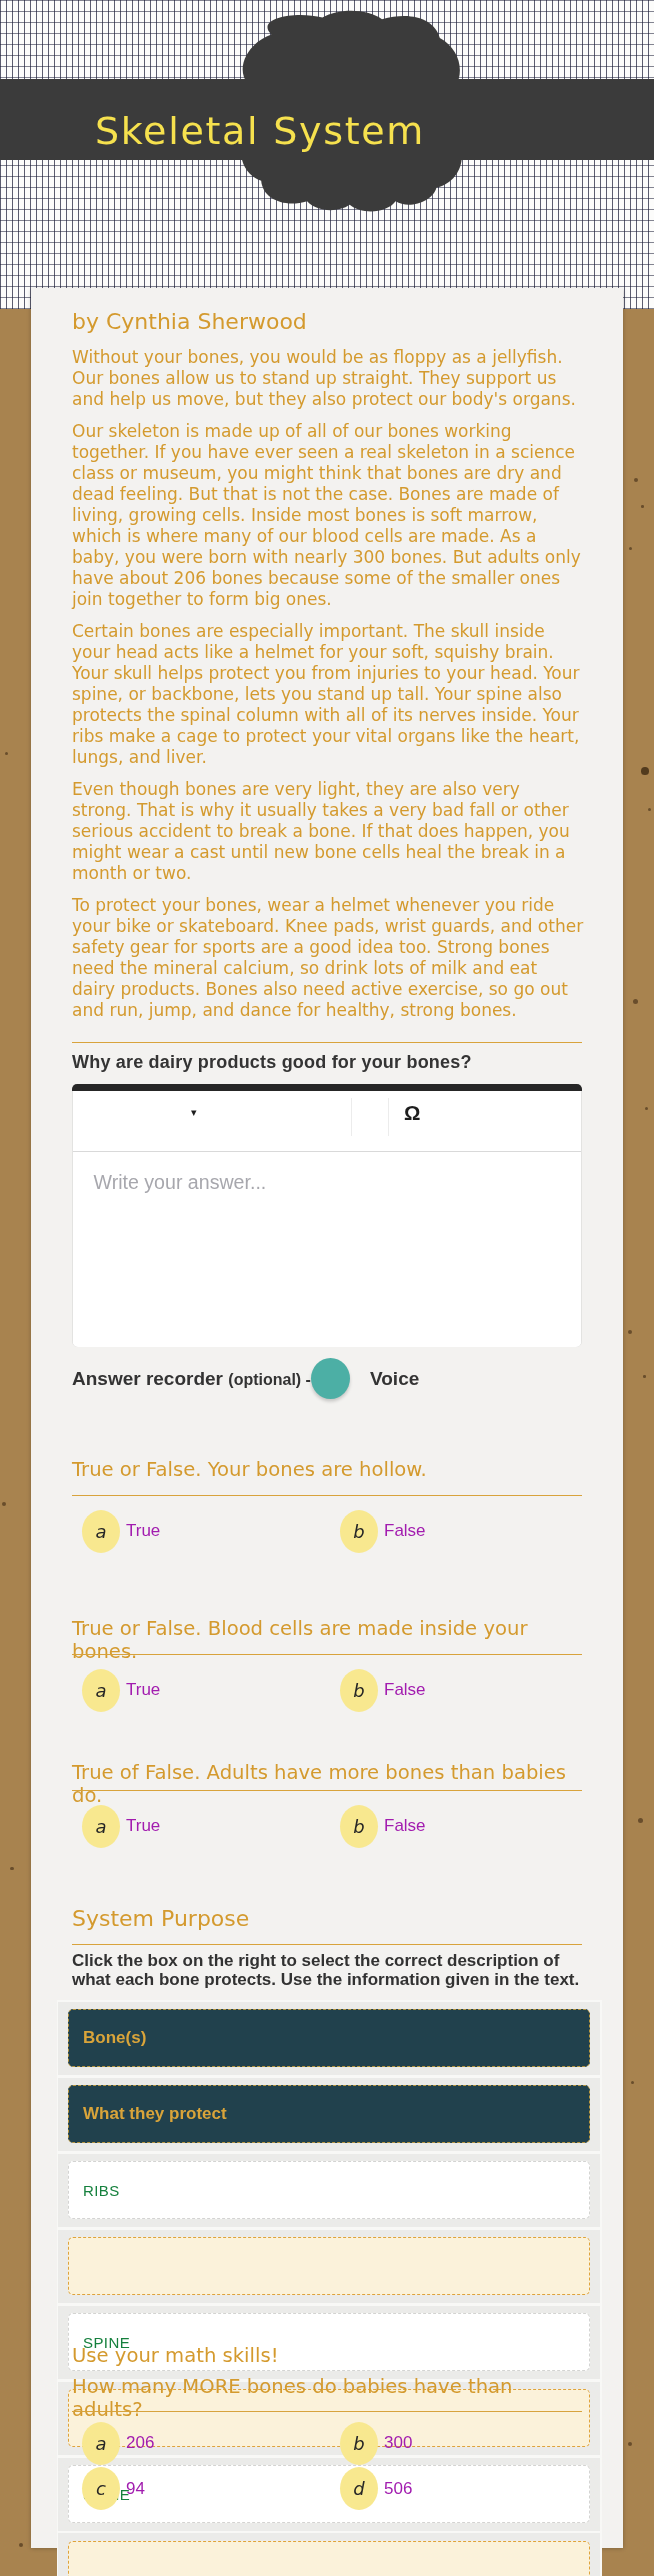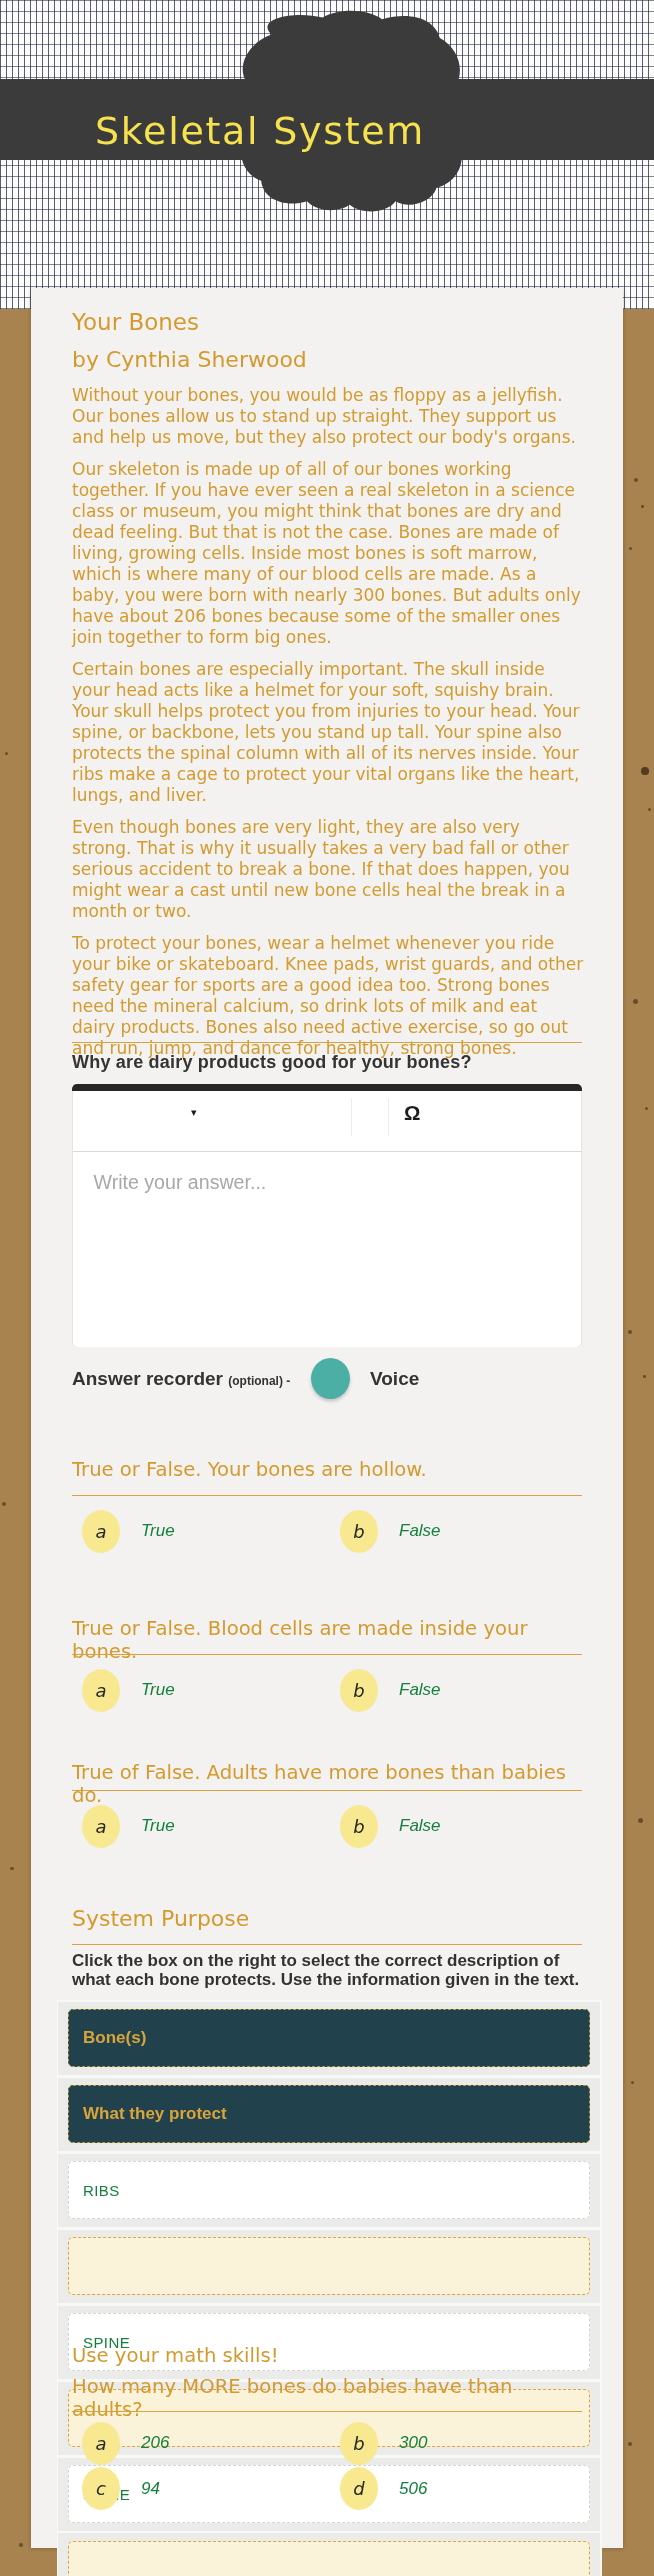--- a/index.html
+++ b/index.html
@@ -42,31 +42,31 @@
   .toolbar{position:absolute;left:0;top:6px;width:100%;height:60px;background:#fff;border-bottom:0.9px solid #d9d9d9;}
   .tb-caret{position:absolute;left:118px;top:15.3px;font-size:11px;color:#1d1d1d;cursor:pointer;}
   .tb-sep{position:absolute;top:6.8px;width:0.9px;height:38px;background:#ececec;}
   .tb-sep.s1{left:278px;} .tb-sep.s2{left:315px;}
   .tb-omega{position:absolute;left:331px;top:10.2px;font-size:20.5px;color:#1d1d1d;font-weight:600;cursor:pointer;}
   .editor-body{position:absolute;left:0;top:67px;width:100%;height:195px;border-radius:0 0 5.1px 5.1px;background:#fff;}
   .placeholder{position:absolute;left:20.5px;top:19px;font-size:19.6px;color:#a7a7ad;}
   
   .recorder{position:absolute;left:41px;top:1070px;width:512px;height:43px;}
   .rec-label{position:absolute;left:0;top:10.2px;font-size:19px;font-weight:700;color:#333;}
-  .rec-optional{font-size:12px;}
+  .rec-optional{font-size:16px;}
   .rec-circle{position:absolute;left:239px;top:0;width:39px;height:41px;border-radius:50%;
     background:#4cafa5;box-shadow:0 2.6px 3.4px rgba(0,0,0,.18);cursor:pointer;}
   .rec-voice{position:absolute;left:298px;top:10.2px;font-size:19px;font-weight:700;color:#333;}
   
   .q-head{position:absolute;left:41px;width:512px;font-size:19.6px;font-weight:400;}
   .opts{position:absolute;left:51px;width:503px;display:grid;grid-template-columns:258px 1fr;row-gap:1.7px;}
   .opt{display:flex;align-items:center;height:44px;cursor:pointer;}
   .badge{width:38px;height:43px;border-radius:50%;background:#f8e88f;display:flex;align-items:center;justify-content:center;
     font-family:"DejaVu Sans", sans-serif;font-style:italic;font-size:18px;color:#262626;flex:0 0 auto;}
-  .opt-label{margin-left:21px;font-size:17px;color:#15803d;font-style:italic;}
+  .opt-label{margin-left:6px;font-size:17px;color:#a21caf;}
   
   .instr{position:absolute;left:41px;width:508px;font-size:17px;line-height:19px;font-weight:700;color:#323232;}
   .mtable{position:absolute;left:25.6px;top:1712px;width:542px;display:grid;grid-template-columns:1fr;gap:2.6px;background:#f8f8f6;padding:1.7px;}
   .zone{background:#ebebe9;padding:7.7px 10.2px;}
   .cellbox{height:58px;box-sizing:border-box;border-radius:5.1px;display:flex;align-items:center;padding-left:13.6px;}
   .cell-head{background:#21414d;border:1.7px dashed #b8963f;color:#d9a43a;font-size:17px;font-weight:700;}
   .cell-bone{background:#ffffff;border:1.7px dashed #d4d4d2;color:#15803d;font-size:15px;letter-spacing:0.4px;}
   .cell-drop{background:#fbf2da;border:1.7px dashed #dfa33b;cursor:pointer;}
   
   .math-title{position:absolute;left:41px;width:512px;font-size:19.6px;}
@@ -97,21 +97,20 @@
   <svg class="splat" width="278" height="211" viewBox="0 0 326 248">
     <path fill="#3b3b3b" d="M80 30 C60 10 110 2 140 10 C160 -2 195 0 210 12 C245 2 272 12 278 34 C300 46 308 72 296 92 L298 150 C312 176 300 204 274 210 C270 226 242 236 226 226 C216 240 186 242 172 230 C158 240 132 238 122 226 C96 234 70 224 68 202 C46 194 38 168 50 150 L52 88 C36 66 56 38 80 30 Z"></path>
   </svg>
   <div class="band"></div>
   <h1 class="title">Skeletal System</h1>
 </div>
 
 <div class="card">
 
   <section class="passage">
-    <h2 class="hand">Your Bones</h2>
     <h3 class="hand">by Cynthia Sherwood</h3>
     <p class="hand">Without your bones, you would be as floppy as a jellyfish. Our bones allow us to stand up straight. They support us and help us move, but they also protect our body's organs.</p>
     <p class="hand">Our skeleton is made up of all of our bones working together. If you have ever seen a real skeleton in a science class or museum, you might think that bones are dry and dead feeling. But that is not the case. Bones are made of living, growing cells. Inside most bones is soft marrow, which is where many of our blood cells are made. As a baby, you were born with nearly 300 bones. But adults only have about 206 bones because some of the smaller ones join together to form big ones.</p>
     <p class="hand">Certain bones are especially important. The skull inside your head acts like a helmet for your soft, squishy brain. Your skull helps protect you from injuries to your head. Your spine, or backbone, lets you stand up tall. Your spine also protects the spinal column with all of its nerves inside. Your ribs make a cage to protect your vital organs like the heart, lungs, and liver.</p>
     <p class="hand">Even though bones are very light, they are also very strong. That is why it usually takes a very bad fall or other serious accident to break a bone. If that does happen, you might wear a cast until new bone cells heal the break in a month or two.</p>
     <p class="hand">To protect your bones, wear a helmet whenever you ride your bike or skateboard. Knee pads, wrist guards, and other safety gear for sports are a good idea too. Strong bones need the mineral calcium, so drink lots of milk and eat dairy products. Bones also need active exercise, so go out and run, jump, and dance for healthy, strong bones.</p>
   </section>
 
   <hr class="divider" style="top:754px;">
   <div class="prompt" style="top:764px;">Why are dairy products good for your bones?</div>

